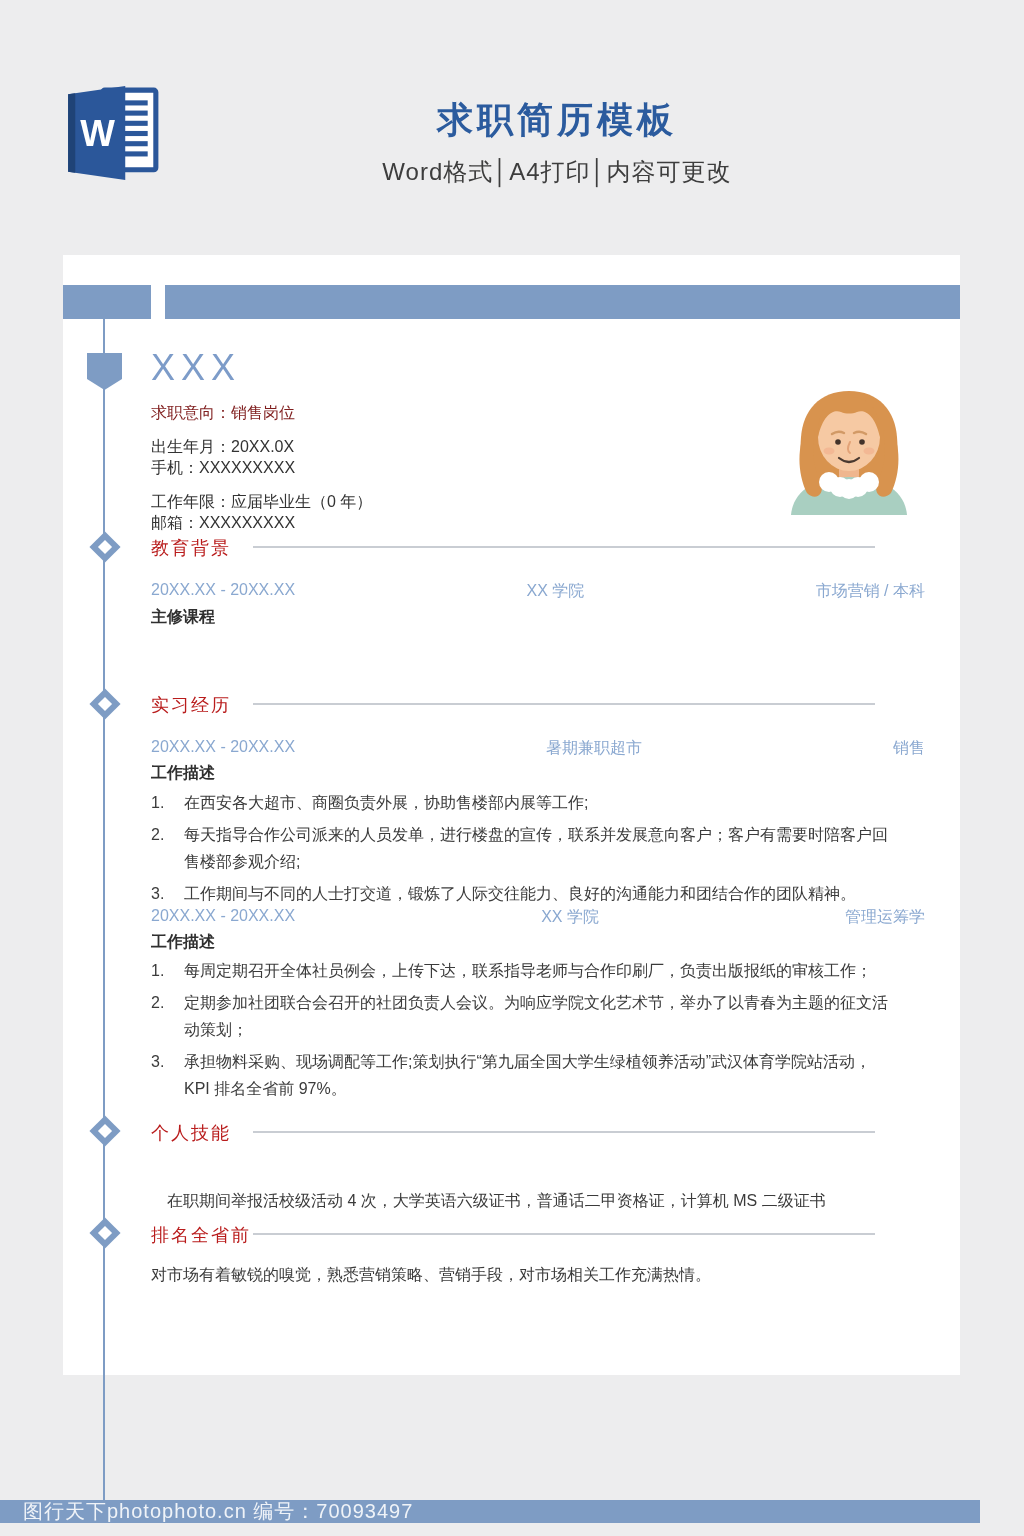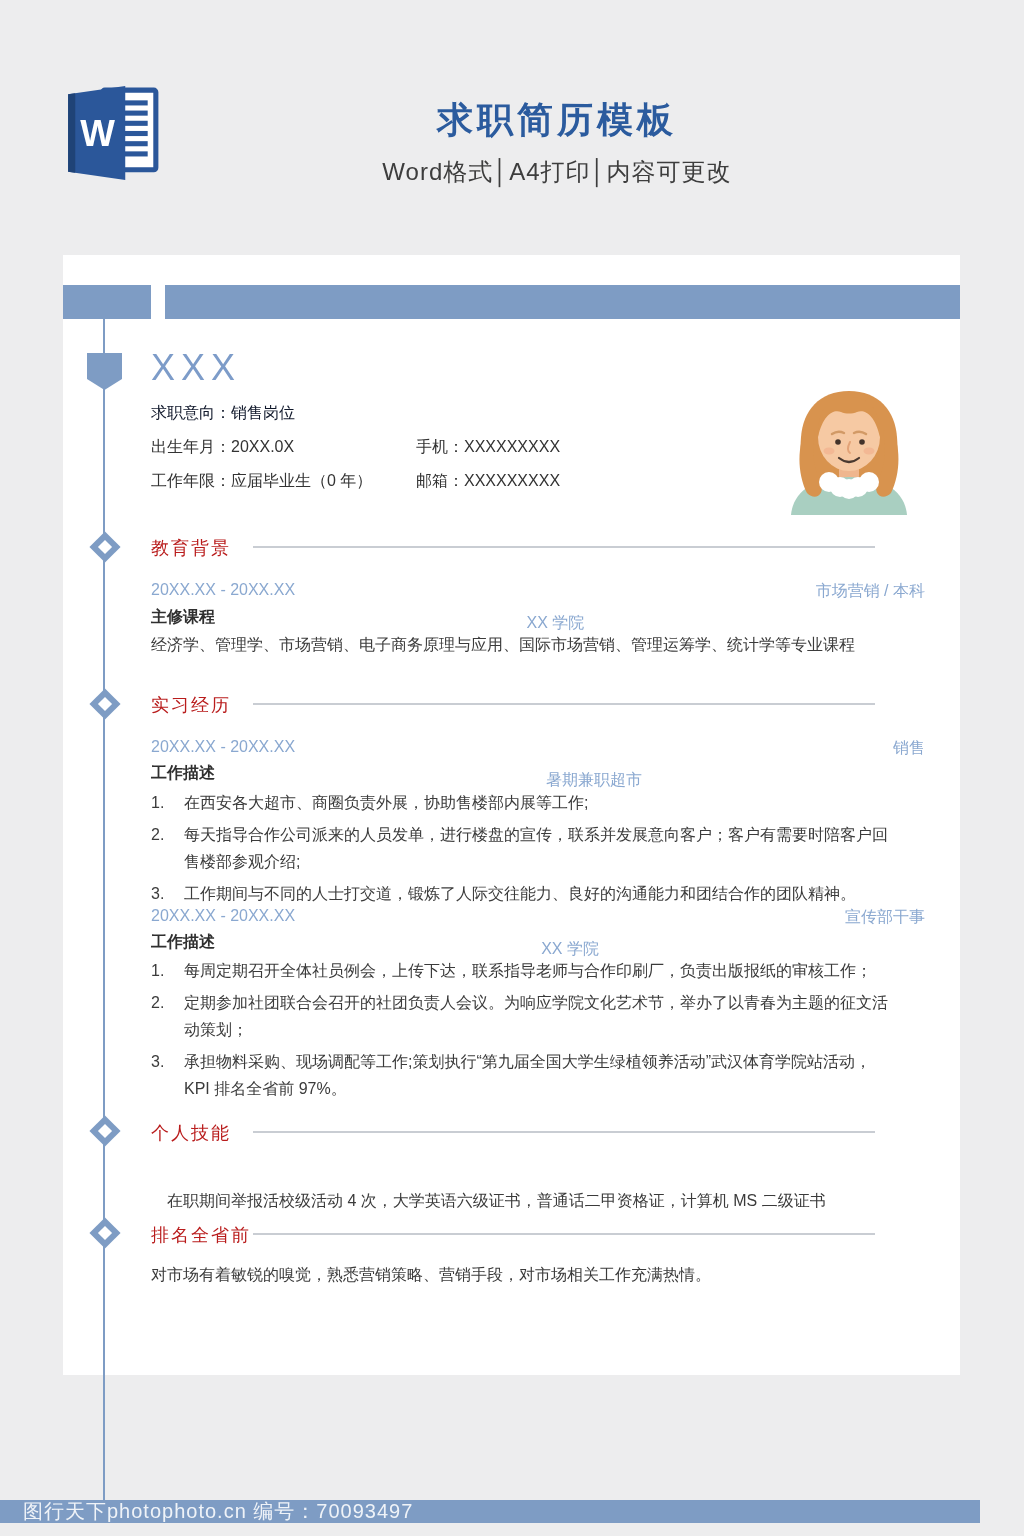--- a/index.html
+++ b/index.html
@@ -22,34 +22,34 @@
   .flag { position:absolute; left:24px; top:98px; width:35px; height:37px; background:#7e9cc4;
           clip-path:polygon(0 0,100% 0,100% 70%,50% 100%,0 70%); }
 
   .diamond { position:absolute; width:32px; height:32px; }
   .diamond::before { content:""; position:absolute; left:50%; top:50%; width:22px; height:22px;
                      background:#7e9cc4; transform:translate(-50%,-50%) rotate(45deg); }
   .diamond::after  { content:""; position:absolute; left:50%; top:50%; width:10px; height:10px;
                      background:#ffffff; transform:translate(-50%,-50%) rotate(45deg); }
 
   .name { position:absolute; left:88px; top:92px; font-size:36px; color:#7d9cc9; letter-spacing:6px; }
-  .objective { position:absolute; left:88px; top:148px; font-size:16px; color:#0f172a; }
+  .objective { position:absolute; left:88px; top:148px; font-size:16px; color:#7f1d1d; }
   .info { position:absolute; left:88px; top:182px; width:700px; font-size:16px; color:#333; }
-  .info-row { display:flex; margin-bottom:13px; }
+  .info-row { display:flex; margin-bottom:13px;flex-direction:column; }
   .info-left { width:265px; }
   .info-right { }
 
   .avatar { position:absolute; left:700px; top:132px; width:172px; height:128px; }
 
   .sec-title { position:absolute; left:88px; font-size:18px; color:#b91c1c; letter-spacing:2px; }
   .sec-line  { position:absolute; left:190px; width:622px; height:2px; background:#c9cdd3; }
 
   .row3 { position:absolute; left:88px; width:774px; display:flex; justify-content:space-between;
           font-size:16px; color:#8aa8d0; }
-  .row3 .mid { text-align:center;margin-top:32px; }
+  .row3 .mid { text-align:center; }
   .row3 .right { text-align:right; }
 
   .sub-label { position:absolute; left:88px; font-size:16px; font-weight:bold; color:#2f2f2f; }
   .body-text { position:absolute; left:88px; width:774px; font-size:16px; color:#3b3b3b; line-height:27px; }
 
   ol.items { position:absolute; left:88px; width:740px; list-style:none; font-size:16px;
              color:#3b3b3b; line-height:27px; }
   ol.items li { display:flex; margin-bottom:5px; }
   ol.items .num { width:33px; flex:0 0 33px; }
   ol.items .txt { width:707px; }
@@ -130,21 +130,20 @@
 
     <div class="diamond" style="left:26px; top:276px;"></div>
     <div class="sec-title" style="top:281px;">教育背景</div>
     <div class="sec-line" style="top:291px;"></div>
     <div class="row3" style="top:326px;">
       <span>20XX.XX - 20XX.XX</span>
       <span class="mid">XX 学院</span>
       <span class="right">市场营销 / 本科</span>
     </div>
     <div class="sub-label" style="top:352px;">主修课程</div>
-    <div class="body-text" style="top:376px;">经济学、管理学、市场营销、电子商务原理与应用、国际市场营销、管理运筹学、统计学等专业课程</div>
 
     <div class="diamond" style="left:26px; top:433px;"></div>
     <div class="sec-title" style="top:438px;">实习经历</div>
     <div class="sec-line" style="top:448px;"></div>
 
     <div class="row3" style="top:483px;">
       <span>20XX.XX - 20XX.XX</span>
       <span class="mid">暑期兼职超市</span>
       <span class="right">销售</span>
     </div>
@@ -160,21 +159,21 @@
       </li>
       <li>
         <span class="num">3.</span>
         <span class="txt">工作期间与不同的人士打交道，锻炼了人际交往能力、良好的沟通能力和团结合作的团队精神。</span>
       </li>
     </ol>
 
     <div class="row3" style="top:652px;">
       <span>20XX.XX - 20XX.XX</span>
       <span class="mid">XX 学院</span>
-      <span class="right">宣传部干事</span>
+      <span class="right">管理运筹学</span>
     </div>
     <div class="sub-label" style="top:677px;">工作描述</div>
     <ol class="items" style="top:702px;">
       <li>
         <span class="num">1.</span>
         <span class="txt">每周定期召开全体社员例会，上传下达，联系指导老师与合作印刷厂，负责出版报纸的审核工作；</span>
       </li>
       <li>
         <span class="num">2.</span>
         <span class="txt">定期参加社团联合会召开的社团负责人会议。为响应学院文化艺术节，举办了以青春为主题的征文活动策划；</span>

